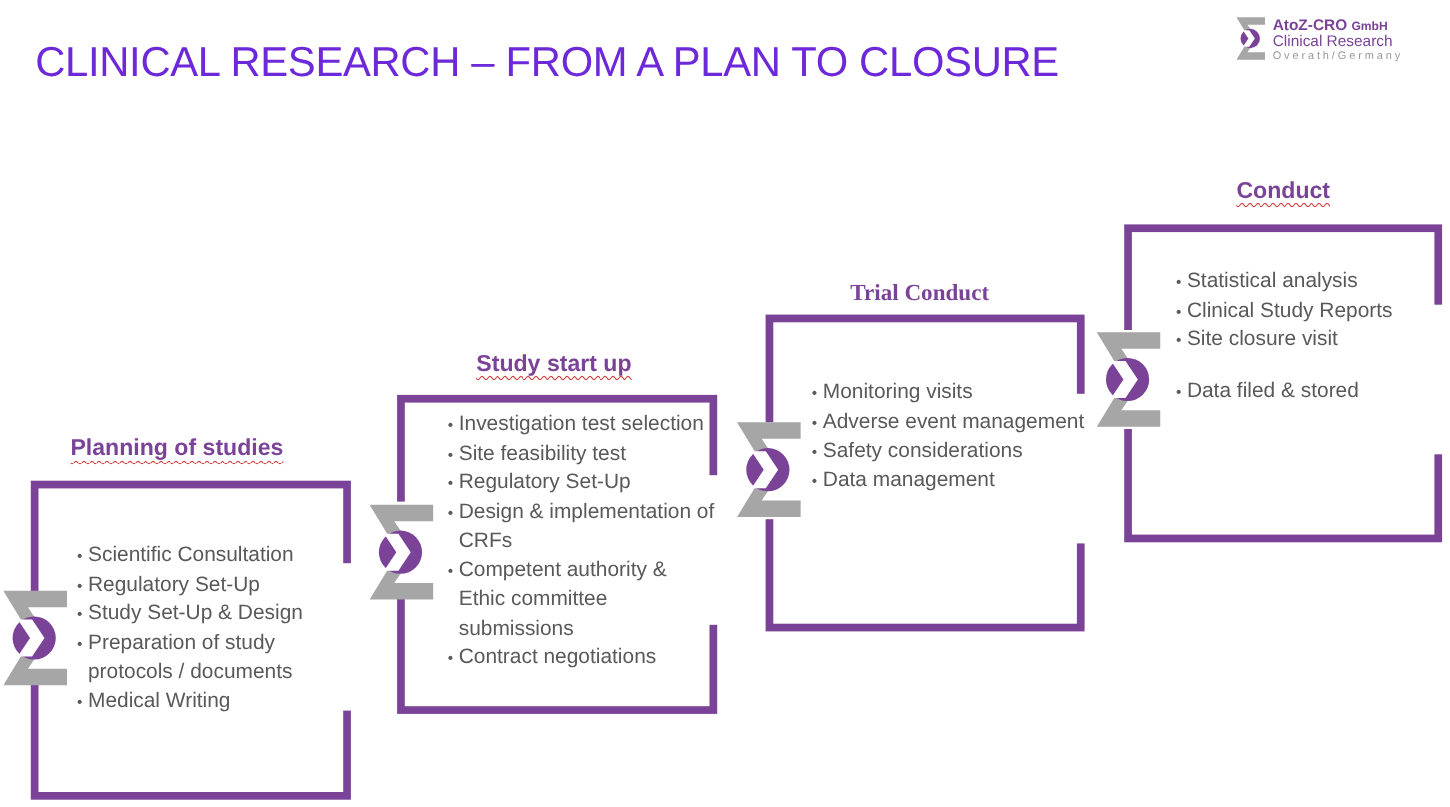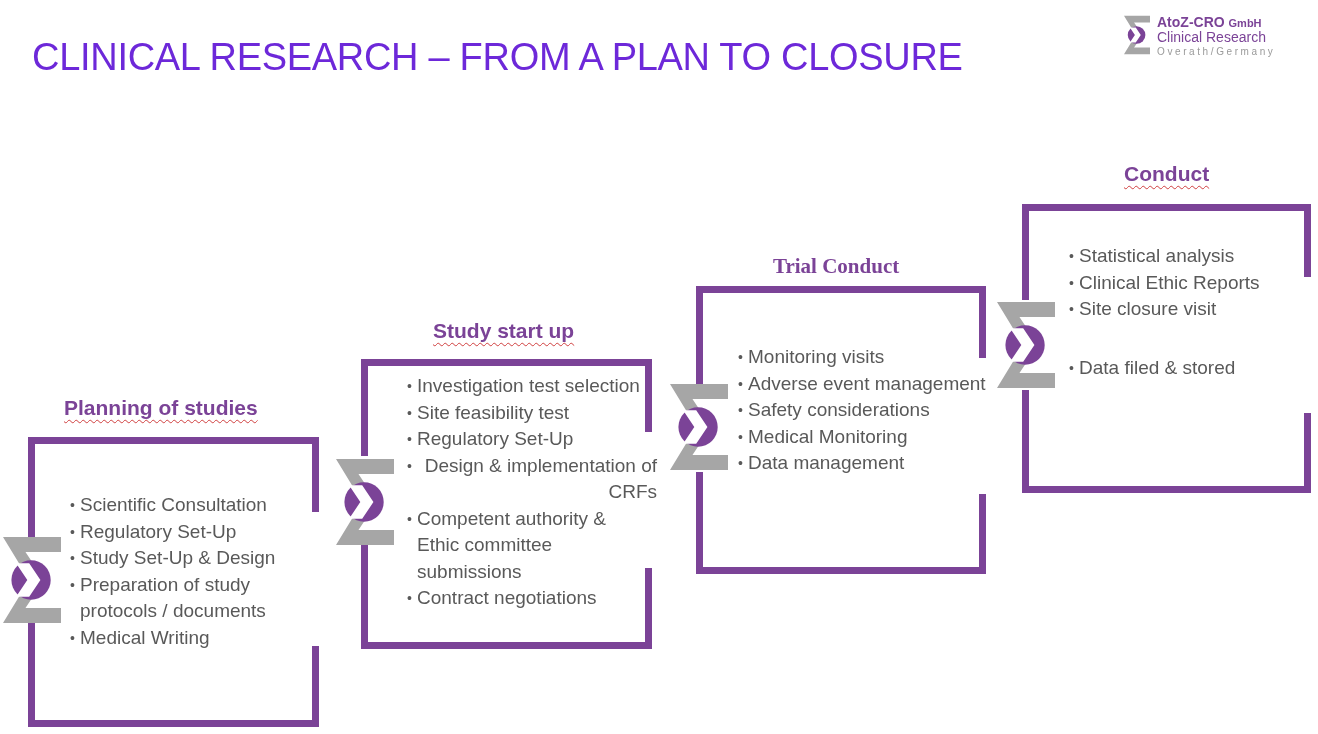--- a/index.html
+++ b/index.html
@@ -59,54 +59,53 @@
 </svg>
 
 <div class="stage-title" style="left:433px; top:319px;">Study start up</div>
 <div class="frame" style="left:361px; top:359px; width:291px; height:290px;"></div>
 <div class="gap" style="left:642px; top:432px; width:12px; height:136px;"></div>
 <div class="gap" style="left:359px; top:456px; width:12px; height:88px;"></div>
 <ul class="items" style="left:407px; top:373px;">
   <li><span>Investigation test selection</span></li>
   <li><span>Site feasibility test</span></li>
   <li><span>Regulatory Set-Up</span></li>
-  <li class="wrap" style="width:240px;text-align:right;"><span>Design &amp; implementation of CRFs</span></li>
+  <li class="wrap" style="width:240px;"><span>Design &amp; implementation of CRFs</span></li>
   <li class="wrap" style="width:220px;"><span>Competent authority &amp; Ethic committee submissions</span></li>
   <li><span>Contract negotiations</span></li>
 </ul>
 <svg class="sigma" style="left:336px; top:458px; width:58px; height:88px;" viewBox="0 0 62 92">
   <polygon points="0,0 62,0 62,16 24,16 44,46 24,76 62,76 62,92 0,92 28,46" fill="#a6a6a6"></polygon>
   <circle cx="30" cy="46" r="21" fill="#7b4397"></circle>
   <polygon points="14,28 28,28 40,46 28,64 14,64 26,46" fill="#ffffff"></polygon>
 </svg>
 
 <div class="stage-title nouline" style="left:773px; top:254px;">Trial Conduct</div>
 <div class="frame" style="left:696px; top:286px; width:290px; height:288px;"></div>
 <div class="gap" style="left:976px; top:358px; width:12px; height:136px;"></div>
 <div class="gap" style="left:694px; top:384px; width:12px; height:88px;"></div>
 <ul class="items" style="left:738px; top:344px;">
   <li><span>Monitoring visits</span></li>
   <li><span>Adverse event management</span></li>
   <li><span>Safety considerations</span></li>
-  <li><span>Medical Monitoring</span></li>
   <li><span>Data management</span></li>
 </ul>
 <svg class="sigma" style="left:670px; top:383px; width:58px; height:88px;" viewBox="0 0 62 92">
   <polygon points="0,0 62,0 62,16 24,16 44,46 24,76 62,76 62,92 0,92 28,46" fill="#a6a6a6"></polygon>
   <circle cx="30" cy="46" r="21" fill="#7b4397"></circle>
   <polygon points="14,28 28,28 40,46 28,64 14,64 26,46" fill="#ffffff"></polygon>
 </svg>
 
 <div class="stage-title" style="left:1124px; top:162px;">Conduct</div>
 <div class="frame" style="left:1022px; top:204px; width:289px; height:289px;"></div>
 <div class="gap" style="left:1301px; top:277px; width:12px; height:136px;"></div>
 <div class="gap" style="left:1020px; top:300px; width:12px; height:90px;"></div>
 <ul class="items" style="left:1069px; top:243px;">
   <li><span>Statistical analysis</span></li>
-  <li><span>Clinical Ethic Reports</span></li>
+  <li><span>Clinical Study Reports</span></li>
   <li><span>Site closure visit</span></li>
-  <li style="margin-top:32px;"><span>Data filed &amp; stored</span></li>
+  <li style="margin-top:20px;"><span>Data filed &amp; stored</span></li>
 </ul>
 <svg class="sigma" style="left:997px; top:301px; width:58px; height:88px;" viewBox="0 0 62 92">
   <polygon points="0,0 62,0 62,16 24,16 44,46 24,76 62,76 62,92 0,92 28,46" fill="#a6a6a6"></polygon>
   <circle cx="30" cy="46" r="21" fill="#7b4397"></circle>
   <polygon points="14,28 28,28 40,46 28,64 14,64 26,46" fill="#ffffff"></polygon>
 </svg>
 
 </body></html>

